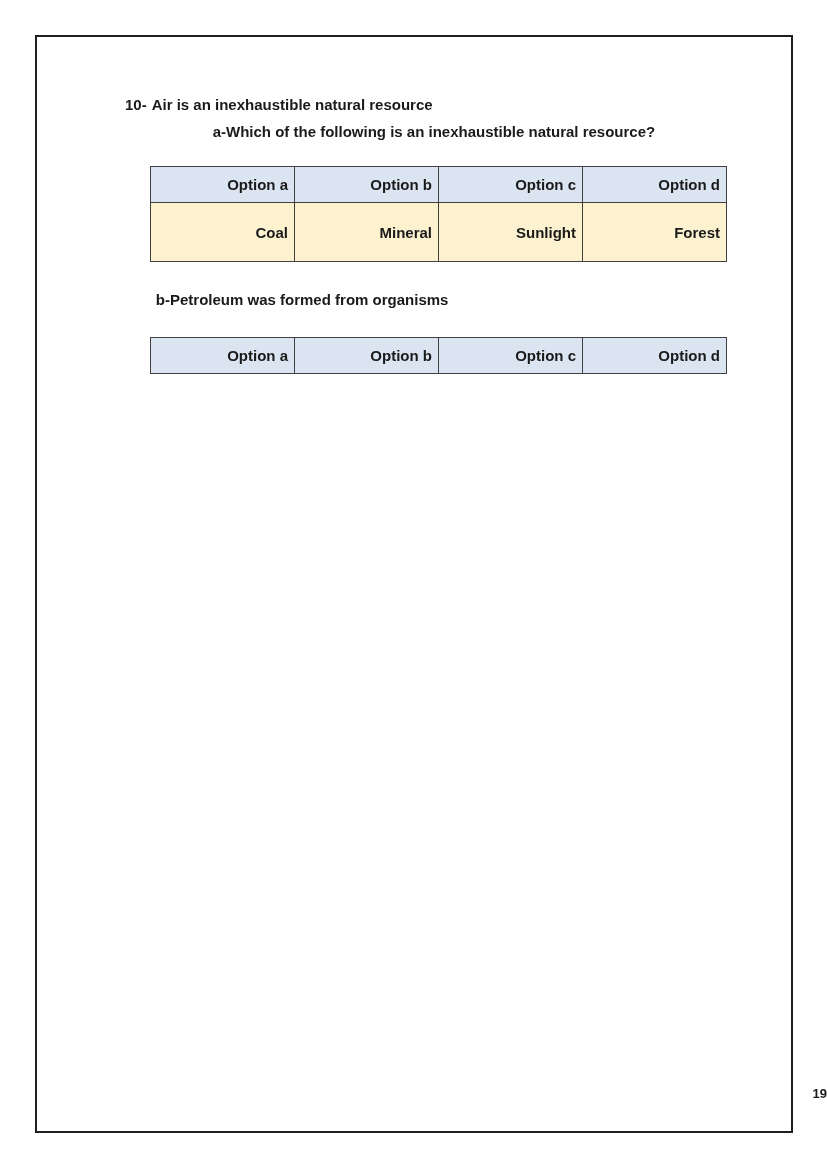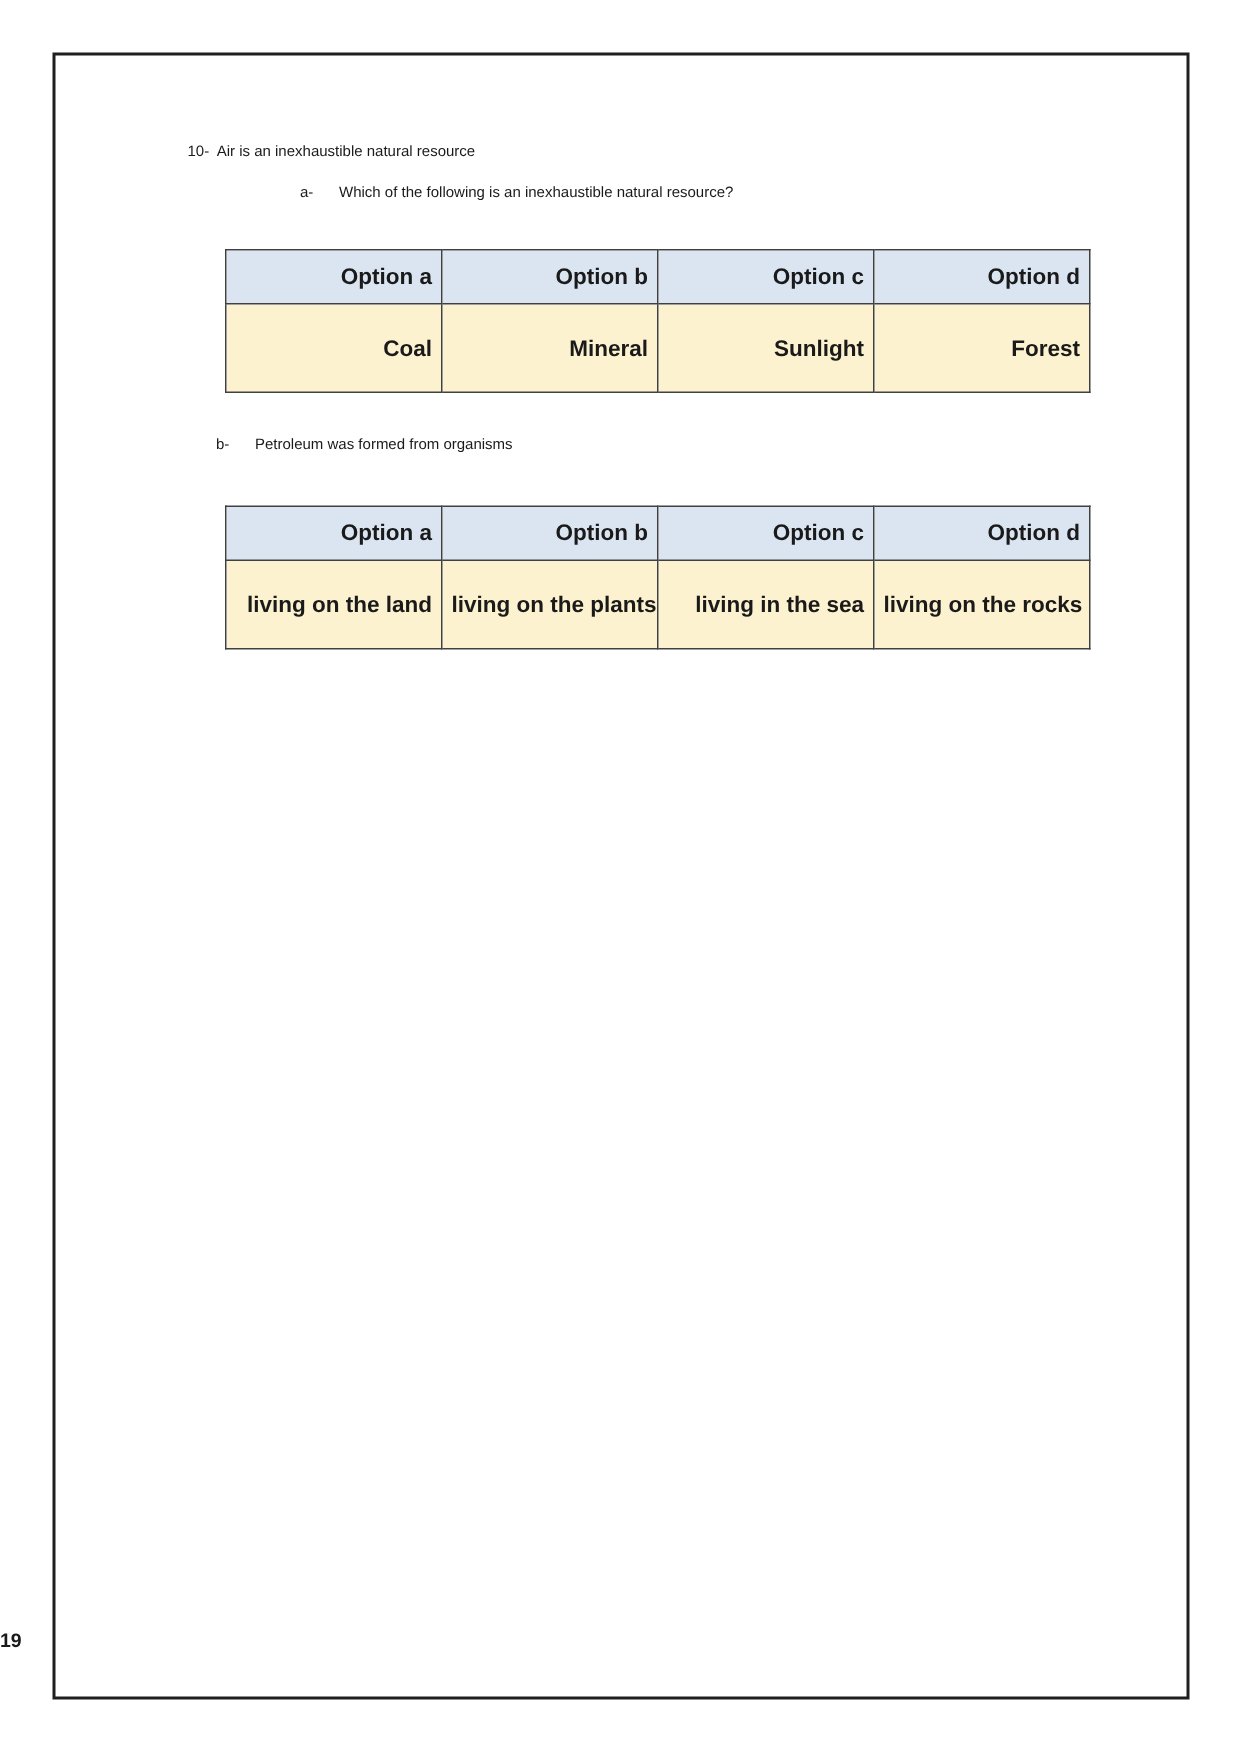--- a/index.html
+++ b/index.html
@@ -16,23 +16,24 @@
     position: absolute;
     left: 35px;
     top: 35px;
     width: 758px;
     height: 1098px;
     border: 2px solid #1f1f1f;
     background: #ffffff;
   }
   .text-line {
     position: absolute;
-    font-weight: 400;
-    font-size: 10px;
+    font-weight: 700;
+    font-size: 15px;
     white-space: nowrap;
+    text-align: right;
   }
   .q-main { left: 125px; top: 96px; }
   .q-main .q-num { margin-right: 5px; }
   .part-a { left: 152px; top: 123px; margin-left: 48px; }
   .part-b { left: 144px; top: 291px; }
   .part-label { display: inline-block; min-width: 26px; }
   .opt-table {
     position: absolute;
     left: 150px;
     width: 577px;
@@ -57,21 +58,21 @@
   }
   .opt-table tr.body td {
     background: var(--body-bg, #fdf2cf);
     height: 59px;
   }
   .page-number {
     position: absolute;
     left: 0;
     top: 1086px;
     width: 827px;
-    text-align: left;
+    text-align: right;
     font-weight: 700;
     font-size: 13px;
   }
 </style>
 </head>
 <body>
 
 <div class="page-frame"></div>
 
 <div class="text-line q-main">
@@ -104,22 +105,16 @@
 </div>
 
 <table class="opt-table table-b">
   <tbody>
       <tr class="head">
     <td>Option a</td>
     <td>Option b</td>
     <td>Option c</td>
     <td>Option d</td>
   </tr>
-  <tr class="body">
-    <td>living on the land</td>
-    <td>living on the plants</td>
-    <td>living in the sea</td>
-    <td>living on the rocks</td>
-  </tr>
 </tbody>
   </table>
 
 <div class="page-number">19</div>
 
 </body></html>

